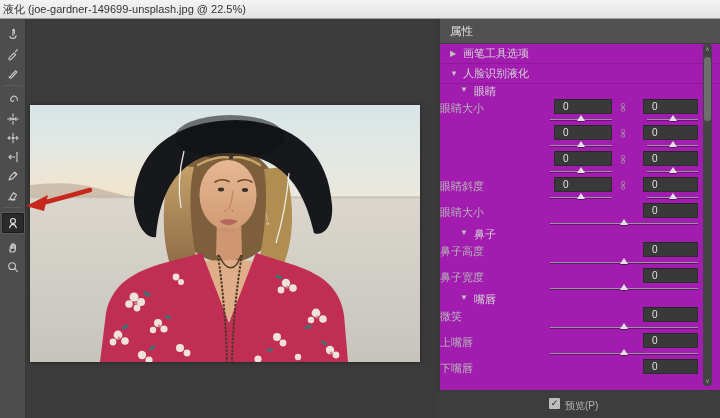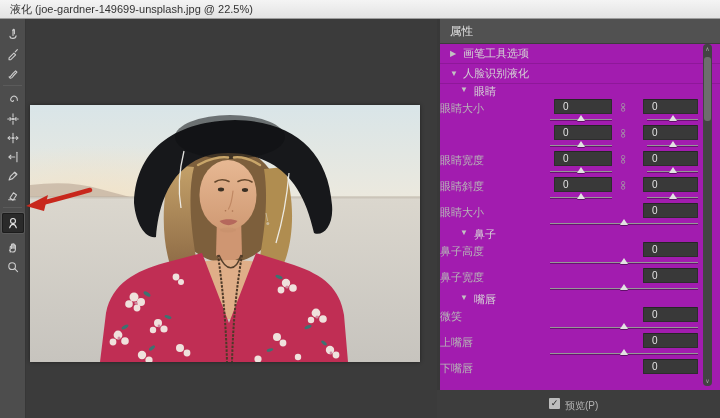--- a/index.html
+++ b/index.html
@@ -4,21 +4,21 @@
 <style>
   html,body{margin:0;padding:0;background:#222;}
   *{box-sizing:border-box;}
   .stage{position:relative;width:720px;height:418px;overflow:hidden;
          font-family:"Liberation Sans","DejaVu Sans",sans-serif;
          background:#3b3b3b;-webkit-font-smoothing:antialiased;}
   
   .titlebar{position:absolute;left:0;top:0;width:720px;height:19px;
             background:linear-gradient(#f4f4f4,#e3e3e3);
             border-bottom:1px solid #9d9d9d;color:#333;font-size:11px;
-            line-height:18px;padding-left:10px;white-space:nowrap;}
+            line-height:18px;padding-left:3px;white-space:nowrap;}
   
   .toolbar{position:absolute;left:0;top:19px;width:26px;height:399px;
            background:#4d4d4d;border-right:1px solid #373737;padding-top:7px;}
   .tool{width:22px;height:17px;margin:0 auto 2px auto;display:flex;
         align-items:center;justify-content:center;border-radius:2px;}
   .tool svg{width:14px;height:14px;stroke:#cdcdcd;fill:none;
             stroke-width:1.25;stroke-linecap:round;stroke-linejoin:round;}
   .tool.selected{background:#2a2a2a;height:20px;margin-bottom:4px;
                  box-shadow:inset 0 0 0 1px #1c1c1c,0 0 0 1px #5a5a5a;}
   .tool.selected svg{stroke:#e8e8e8;}
@@ -351,21 +351,20 @@
           <div class="pv-slider sl-left">
             <div class="track"></div>
             <div class="thumb"></div>
           </div>
           <div class="pv-slider sl-right">
             <div class="track"></div>
             <div class="thumb"></div>
           </div>
         </div>
         <div class="pv-row">
-          <span class="lbl">眼睛宽度</span>
           <input class="pv-input in-left" value="0" style="">
           <span class="link-icon"><svg viewBox="0 0 16 16">
               <rect x="2.5" y="1.5" width="5" height="5.5" rx="2"></rect>
               <rect x="2.5" y="8.5" width="5" height="5.5" rx="2"></rect>
               <path d="M5 5.5v4.5"></path>
             </svg></span>
           <input class="pv-input in-right" value="0" style="">
           <div class="pv-slider sl-left">
             <div class="track"></div>
             <div class="thumb"></div>

